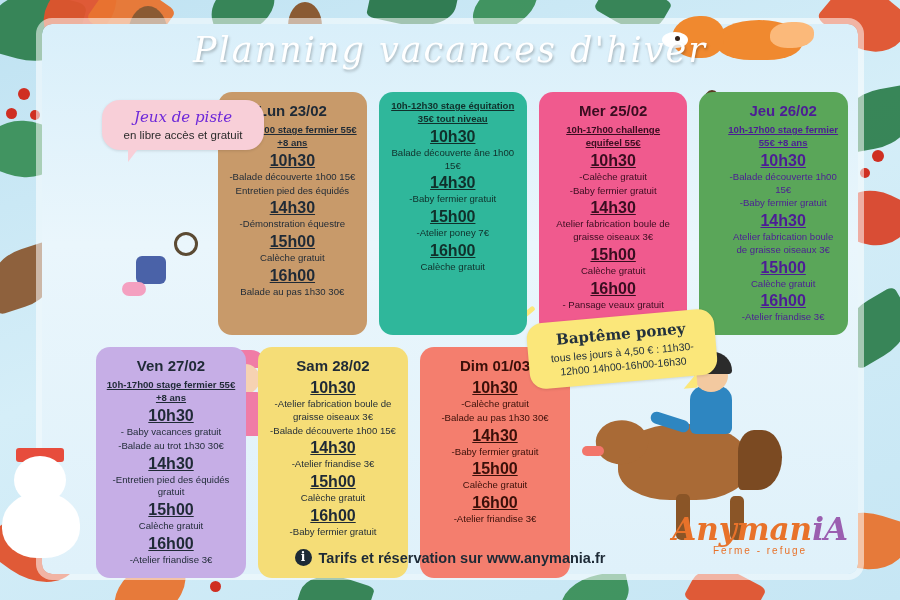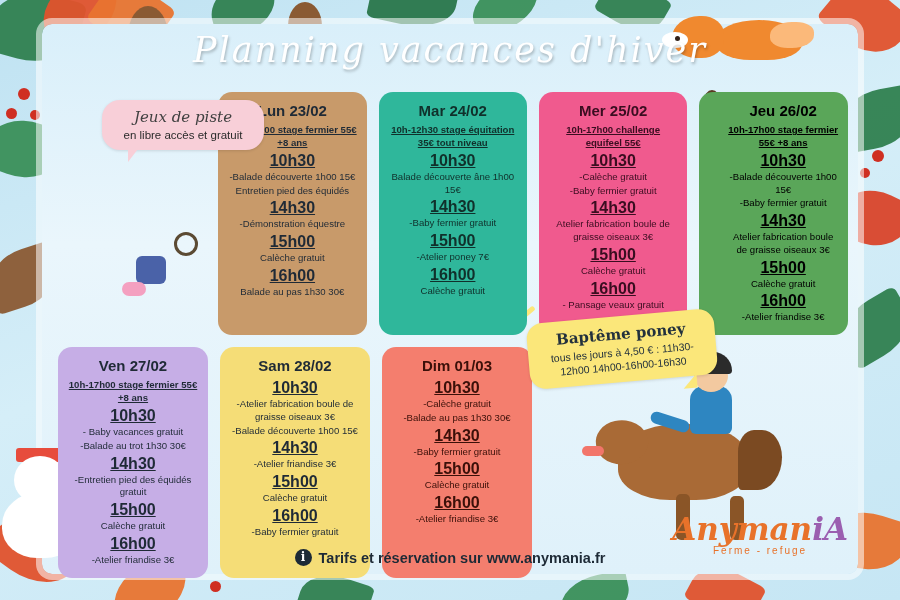--- a/index.html
+++ b/index.html
@@ -37,51 +37,51 @@
     font-family:"DejaVu Serif", serif;
     font-style:italic;font-size:35px;color:#ffffff;
     letter-spacing:2px;
     text-shadow:1px 2px 3px rgba(0,0,0,.25);
     z-index:6;
   }
 
   
   .cards{position:absolute;left:58px;top:92px;width:790px;z-index:5;}
   .row{display:flex;gap:12px;}
-  .row.row2{margin-top:12px;}
+  .row.row2{margin-top:12px;margin-left:38px;}
   .card{
     border-radius:14px;padding:8px 9px 10px;
     box-sizing:border-box;
     text-align:center;color:#1f2a36;
   }
   .card h3{
     margin:2px 0 5px;font-size:15px;font-weight:bold;
     font-family:"Liberation Sans", sans-serif;
   }
   .card .line{font-size:9.6px;line-height:1.33;margin:1px 0;}
   .card .time{font-weight:bold;text-decoration:underline;font-size:16px;margin:2px 0 1px;}
   .card .head-note{font-size:9.6px;line-height:1.35;margin-bottom:2px;}
   .card .head-note u{text-decoration:underline;font-weight:bold;}
 
   .c-brown{background:#c89a6a;width:150px;}
   .c-teal{background:#2fb79b;width:150px;color:#10302b;}
   .c-pink{background:#f05a8e;width:150px;color:#3a0d20;}
-  .c-green{background:#5aa659;width:150px;color:#000000;padding-left:28px;}
+  .c-green{background:#5aa659;width:150px;color:#4c1d95;padding-left:28px;}
   .c-purple{background:#c6aee6;width:150px;}
   .c-yellow{background:#f5dd77;width:150px;}
   .c-red{background:#f47e6e;width:150px;color:#3b1009;}
 
   
   .bubble-pink{
     position:absolute;left:102px;top:100px;width:142px;
     background:#f8cfd8;border-radius:18px;padding:8px 10px;
     text-align:center;z-index:6;box-shadow:0 1px 3px rgba(0,0,0,.12);
   }
   .bubble-pink .b-title{
-    font-family:"DejaVu Serif",serif;font-style:italic;font-size:15px;color:#404040;
+    font-family:"DejaVu Serif",serif;font-style:italic;font-size:15px;color:#6d28d9;
   }
   .bubble-pink .b-sub{font-size:11.5px;color:#2b2b2b;line-height:1.25;margin-top:2px;}
   .bubble-pink:after{
     content:"";position:absolute;left:26px;bottom:-12px;
     border-width:13px 10px 0 0;border-style:solid;
     border-color:#f8cfd8 transparent transparent transparent;
   }
   .bubble-yellow{
     position:absolute;left:528px;top:316px;width:168px;
     background:#fbe77a;border-radius:16px;padding:9px 10px;
@@ -246,21 +246,20 @@
           <div class="line">-Balade découverte 1h00 15€</div>
           <div class="line">Entretien pied des équidés</div>
           <div class="time">14h30</div>
           <div class="line">-Démonstration équestre</div>
           <div class="time">15h00</div>
           <div class="line">Calèche gratuit</div>
           <div class="time">16h00</div>
           <div class="line">Balade au pas 1h30 30€</div>
         </div>
       <div class="card c-teal" id="card1">
-          <h3>Mar 24/02</h3>
           <div class="head-note"><u>10h-12h30 stage équitation 35€ tout niveau</u></div>
           <div class="time">10h30</div>
           <div class="line">Balade découverte âne 1h00 15€</div>
           <div class="time">14h30</div>
           <div class="line">-Baby fermier gratuit</div>
           <div class="time">15h00</div>
           <div class="line">-Atelier poney 7€</div>
           <div class="time">16h00</div>
           <div class="line">Calèche gratuit</div>
         </div>

